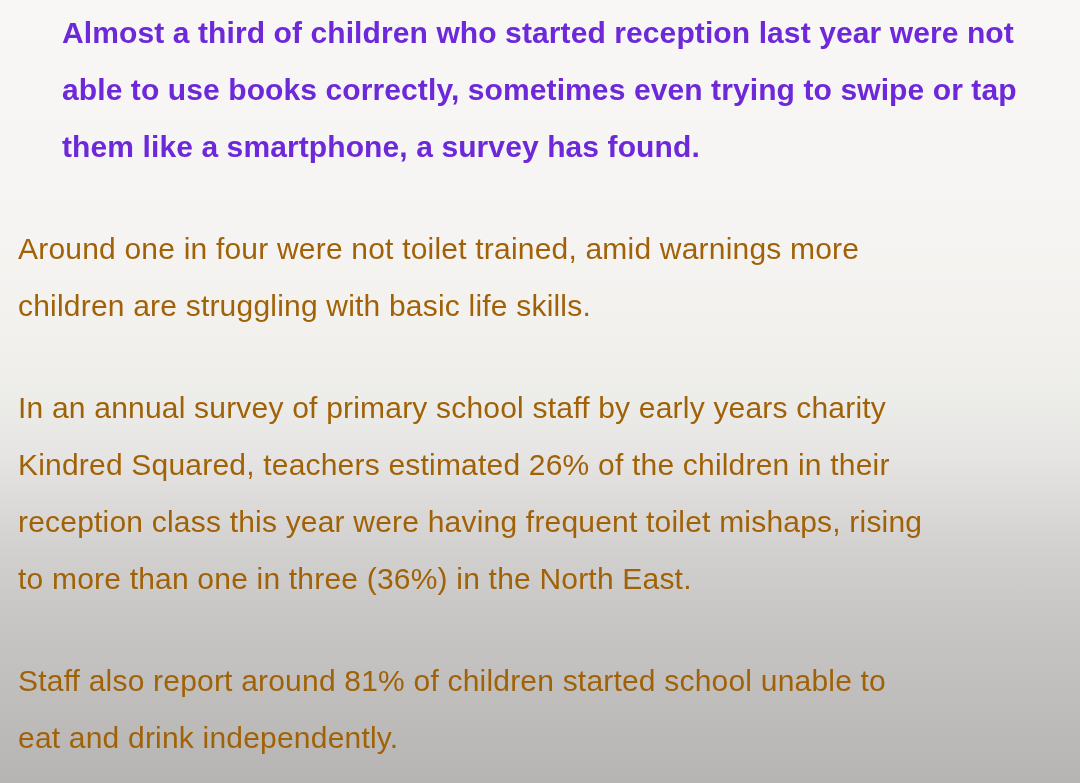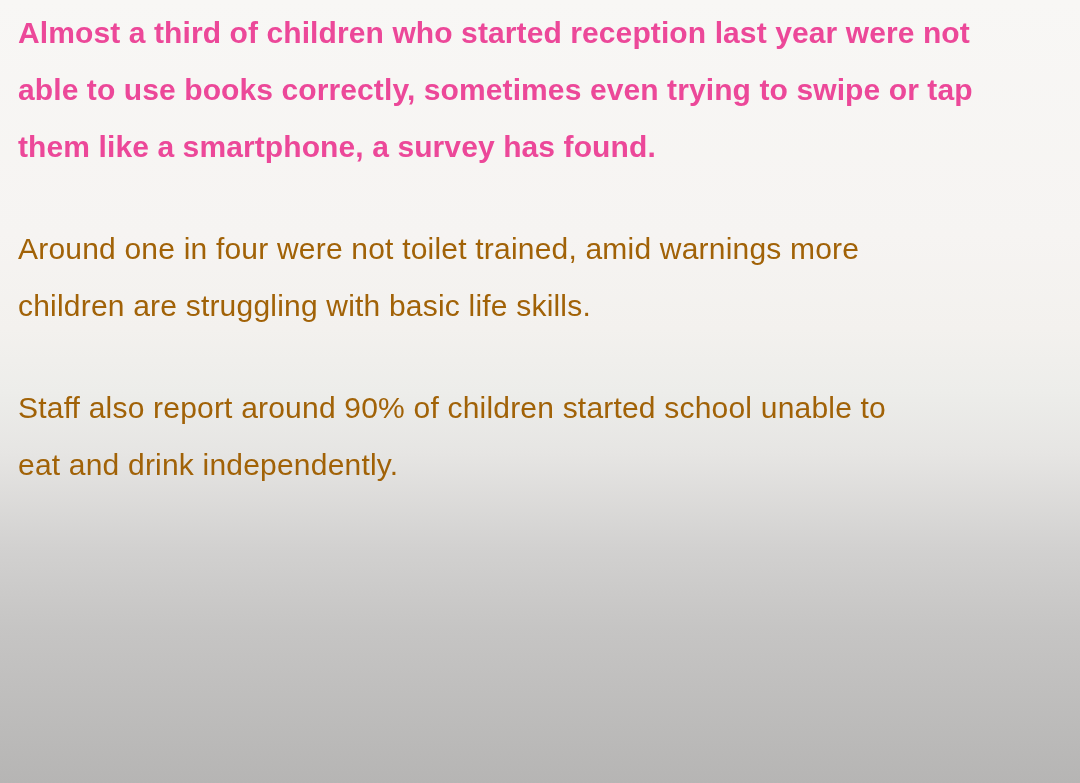--- a/index.html
+++ b/index.html
@@ -27,28 +27,33 @@
   .article p {
     margin: 0 0 45px 0;
     font-size: 30px;
     line-height: 57px;
     white-space: pre-line;
     color: #a16207;
     letter-spacing: 0.2px;
   }
   .article p.lead {
     font-weight: bold;
-    color: #ec4899;
+    color: #6d28d9;
     letter-spacing: 0.1px;
+    margin-left: 44px;
   }
 </style>
 </head>
 <body>
 
 <div class="article">
   <p class="lead">Almost a third of children who started reception last year were not
 able to use books correctly, sometimes even trying to swipe or tap
 them like a smartphone, a survey has found.</p>
   <p>Around one in four were not toilet trained, amid warnings more
 children are struggling with basic life skills.</p>
-  <p>Staff also report around 90% of children started school unable to
+  <p>In an annual survey of primary school staff by early years charity
+Kindred Squared, teachers estimated 26% of the children in their
+reception class this year were having frequent toilet mishaps, rising
+to more than one in three (36%) in the North East.</p>
+  <p>Staff also report around 81% of children started school unable to
 eat and drink independently.</p>
 </div>
 
 </body></html>

